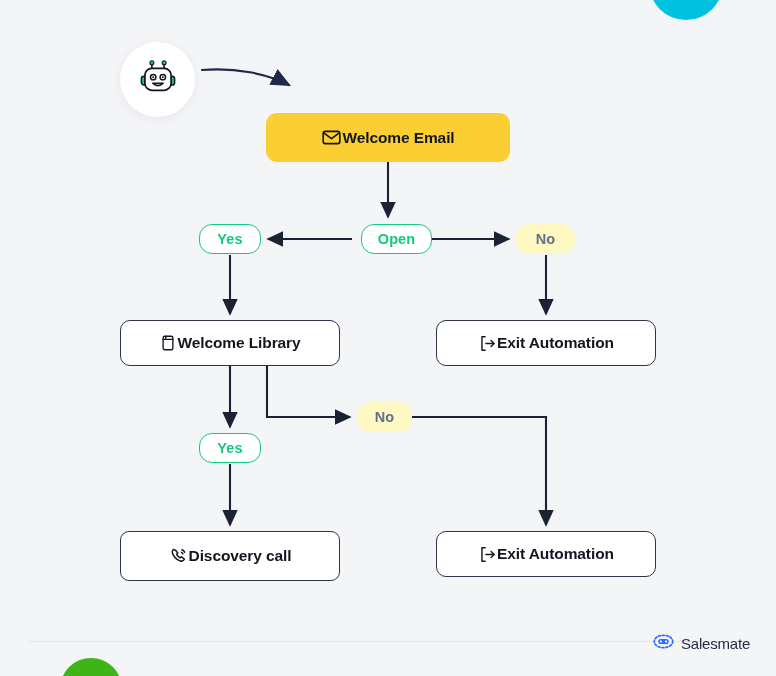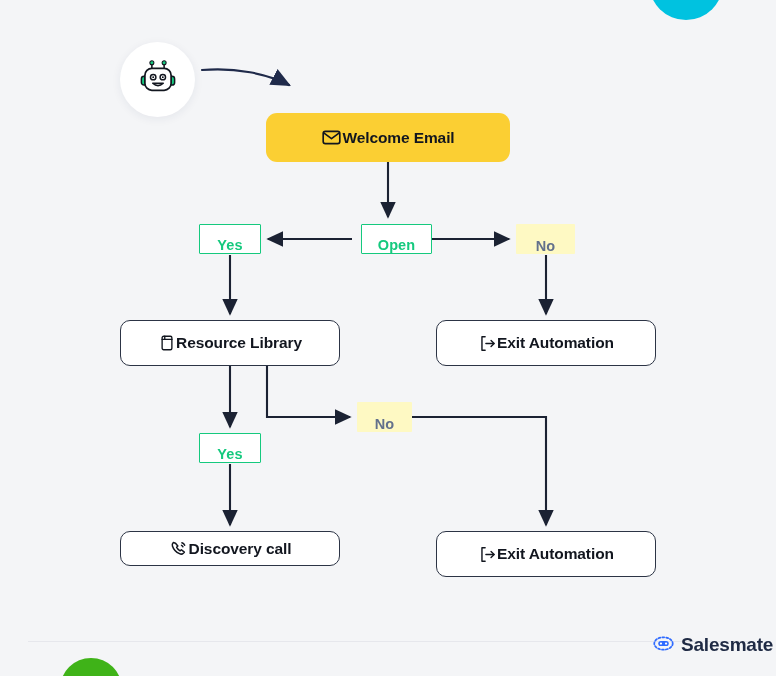--- a/index.html
+++ b/index.html
@@ -102,31 +102,31 @@
   .node .ic {
     display: flex;
     align-items: center;
     justify-content: center;
     flex: none;
   }
 
   #node-welcome-email { left: 266px; top: 113px; width: 244px; height: 49px; }
   #node-resource-library { left: 120px; top: 320px; width: 220px; height: 46px; }
   #node-exit-automation-1 { left: 436px; top: 320px; width: 220px; height: 46px; }
-  #node-discovery-call { left: 120px; top: 531px; width: 220px; height: 35px; }
+  #node-discovery-call { left: 120px; top: 531px; width: 220px; height: 50px; border-radius: 9px; }
   #node-exit-automation-2 { left: 436px; top: 531px; width: 220px; height: 46px; }
 
   
   .pill {
     position: absolute;
     box-sizing: border-box;
     display: flex;
-    align-items: flex-end;
+    align-items: center;
     justify-content: center;
-    border-radius: 1px;
+    border-radius: 13px;
     font-size: 14.5px;
     font-weight: 600;
     letter-spacing: 0.1px;
   }
   .pill-open {
     background: #ffffff;
     border: 1.3px solid #15c97e;
     color: #15c97e;
     margin-left: 8px;
   }
@@ -150,22 +150,22 @@
   
   #brand {
     position: absolute;
     left: 653px;
     top: 634px;
     display: flex;
     align-items: center;
     gap: 7px;
   }
   #brand-name {
-    font-size: 19px;
-    font-weight: 700;
+    font-size: 15px;
+    font-weight: 400;
     color: #1f2a44;
     letter-spacing: -0.2px;
   }
 </style>
 </head>
 <body>
 
 <div id="canvas">
 
   <div class="blob" id="blob-cyan"></div>
@@ -250,21 +250,21 @@
   </div>
 
   <div class="node node-white" id="node-resource-library">
     <span class="ic">
       <svg width="18" height="18" viewBox="0 0 24 24" fill="none" stroke="#12161f" stroke-width="1.8" stroke-linecap="round" stroke-linejoin="round">
         <rect x="5.5" y="3" width="13" height="18" rx="2"></rect>
         <line x1="5.5" y1="7.2" x2="18.5" y2="7.2"></line>
         <line x1="9" y1="3" x2="9" y2="7.2"></line>
       </svg>
     </span>
-    <span>Resource Library</span>
+    <span>Welcome Library</span>
   </div>
 
   <div class="node node-white" id="node-exit-automation-1">
     <span class="ic">
       <svg width="19" height="19" viewBox="0 0 24 24" fill="none" stroke="#12161f" stroke-width="1.8" stroke-linecap="round" stroke-linejoin="round">
         <path d="M9 3.5 H5 V20.5 H9"></path>
         <line x1="10" y1="12" x2="20" y2="12"></line>
         <path d="M16.5 8.2 L20.4 12 L16.5 15.8"></path>
       </svg>
     </span>

